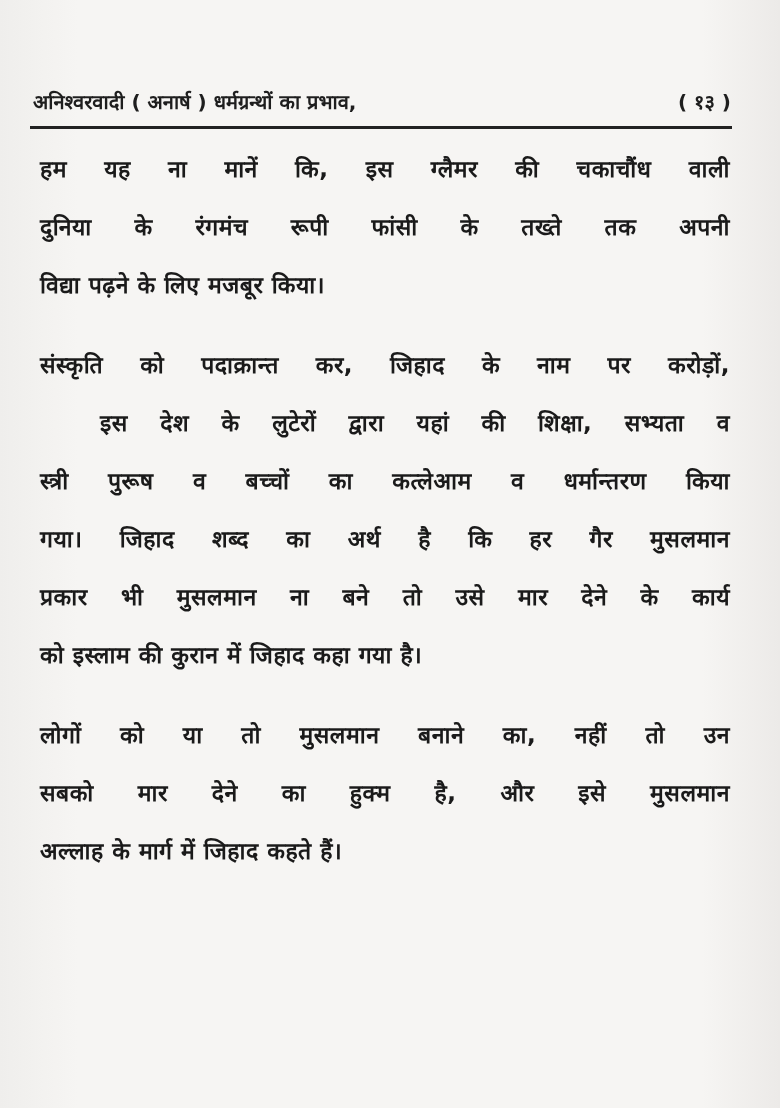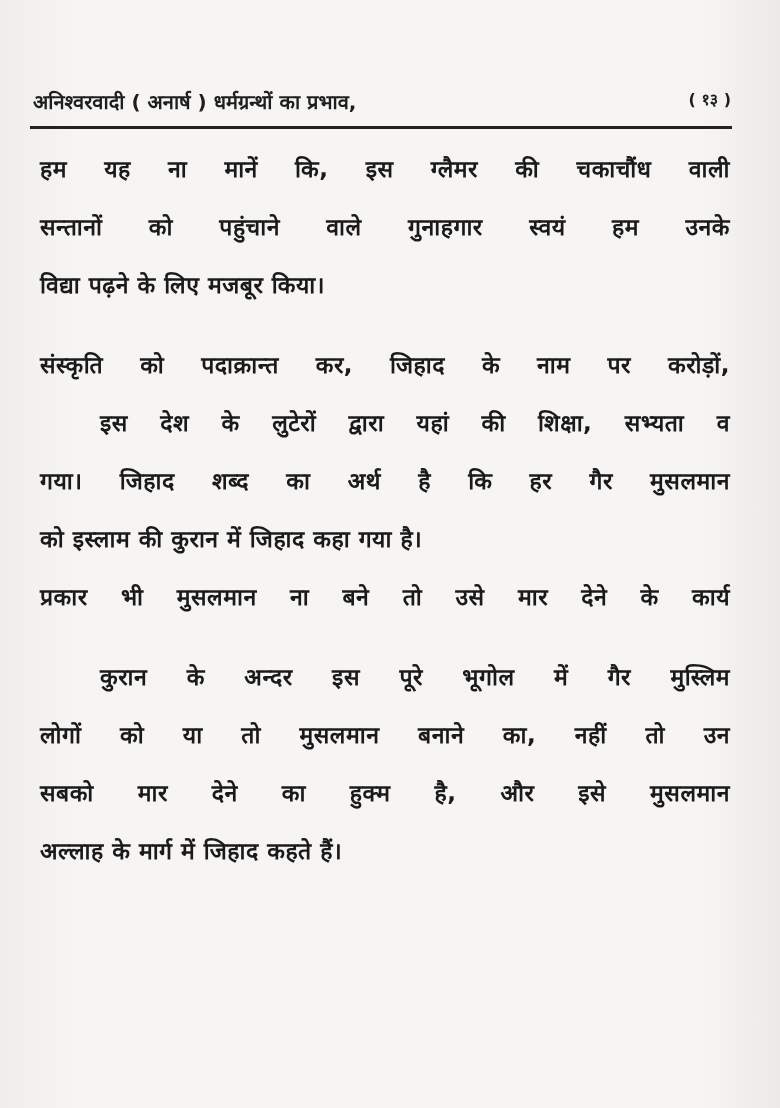--- a/index.html
+++ b/index.html
@@ -7,21 +7,21 @@
     width:780px; height:1108px; overflow:hidden;
     background:#f4f3f1;
     font-family:"DejaVu Sans", sans-serif;
     color:#1a1a1a;
     position:relative;
   }
   .page { position:absolute; left:0; top:0; width:780px; height:1108px;
     background: linear-gradient(90deg,#efeeec 0%,#f6f5f3 10%,#f6f5f3 90%,#eceae8 100%); }
   .header { position:absolute; left:33px; top:88px; width:698px; height:28px; }
   .header-title { position:absolute; left:0; top:0; font-size:20px; font-weight:bold; color:#1e1e1e; white-space:nowrap; }
-  .header-page { position:absolute; right:0; top:0; font-size:16px; font-weight:bold; color:#1e1e1e; }
+  .header-page { position:absolute; right:0; top:0; font-size:20px; font-weight:bold; color:#1e1e1e; }
   .rule { position:absolute; left:30px; top:126px; width:702px; height:3px; background:#222; }
   .body-text { position:absolute; left:40px; top:140px; width:690px; }
   .line { height:58px; line-height:58px; font-size:23px; white-space:nowrap;
     text-align:justify; text-align-last:justify; font-weight:bold; color:#1a1a1a; letter-spacing:0.5px; }
   .line.last { text-align-last:left; }
   .line.indent { padding-left:60px; }
   .para-gap { height:22px; }
 </style>
 </head>
 <body>
@@ -29,32 +29,32 @@
 <div class="page">
   <div class="header">
     <span class="header-title">अनिश्वरवादी ( अनार्ष ) धर्मग्रन्थों का प्रभाव,</span>
     <span class="header-page">( १३ )</span>
   </div>
   <div class="rule"></div>
 
   <div class="body-text">
     <div>
       <div class="line">हम यह ना मानें कि, इस ग्लैमर की चकाचौंध वाली</div>
-      <div class="line">सन्तानों को पहुंचाने वाले गुनाहगार स्वयं हम उनके</div>
+      <div class="line">दुनिया के रंगमंच रूपी फांसी के तख्ते तक अपनी</div>
       <div class="line last">विद्या पढ़ने के लिए मजबूर किया।</div>
     </div>
     <div class="para-gap"></div>
     <div>
       <div class="line">संस्कृति को पदाक्रान्त कर, जिहाद के नाम पर करोड़ों,</div>
       <div class="line indent">इस देश के लुटेरों द्वारा यहां की शिक्षा, सभ्यता व</div>
+      <div class="line">स्त्री पुरूष व बच्चों का कत्लेआम व धर्मान्तरण किया</div>
       <div class="line">गया। जिहाद शब्द का अर्थ है कि हर गैर मुसलमान</div>
+      <div class="line">प्रकार भी मुसलमान ना बने तो उसे मार देने के कार्य</div>
       <div class="line last">को इस्लाम की कुरान में जिहाद कहा गया है।</div>
-      <div class="line">प्रकार भी मुसलमान ना बने तो उसे मार देने के कार्य</div>
     </div>
     <div class="para-gap"></div>
     <div>
-      <div class="line indent">कुरान के अन्दर इस पूरे भूगोल में गैर मुस्लिम</div>
       <div class="line">लोगों को या तो मुसलमान बनाने का, नहीं तो उन</div>
       <div class="line">सबको मार देने का हुक्म है, और इसे मुसलमान</div>
       <div class="line last">अल्लाह के मार्ग में जिहाद कहते हैं।</div>
     </div>
   </div>
 </div>
 
 </body></html>

